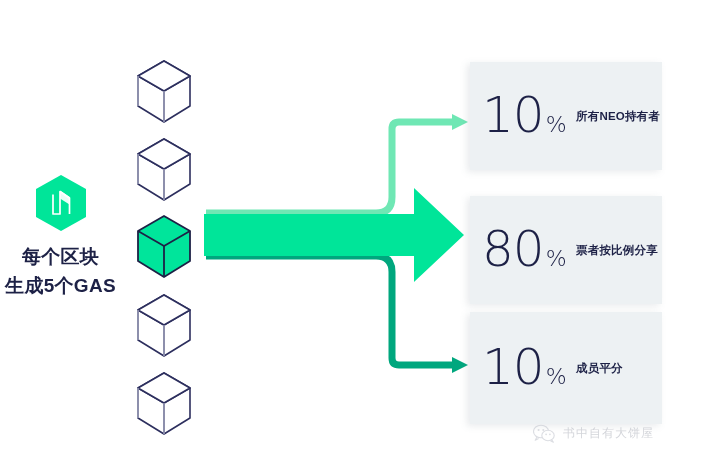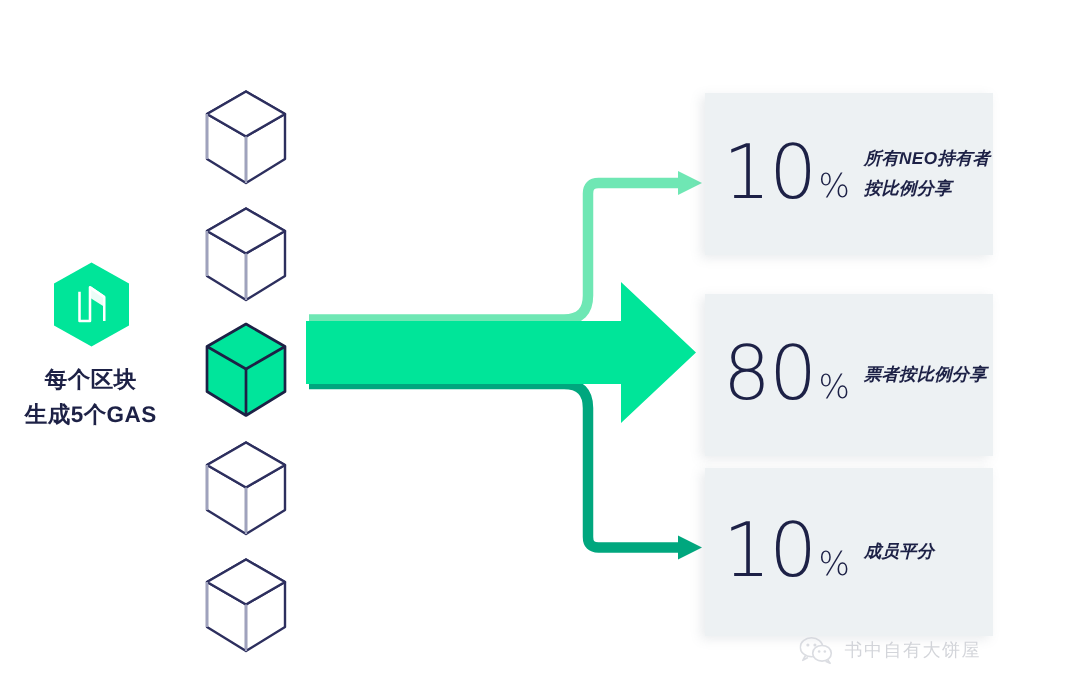--- a/index.html
+++ b/index.html
@@ -33,21 +33,21 @@
     margin: 0 auto;
   }
   .neo-hex svg { display: block; }
 
   #block-label {
     margin-top: 10px;
     line-height: 1.55;
   }
   #block-label .ln {
     display: block;
-    font-size: 15px;
+    font-size: 19px;
     font-weight: bold;
     color: #1d2146;
     letter-spacing: 0.3px;
   }
 
   
   #cubes-column {
     position: absolute;
     left: 126px;
     top: 58px;
@@ -116,21 +116,20 @@
     line-height: 1.75;
     padding-left: 2px;
   }
   .panel-desc .ln {
     display: block;
     font-size: 11.5px;
     font-weight: bold;
     color: #1d2146;
     letter-spacing: 0.2px;
     white-space: nowrap;
-    font-style: italic;
   }
 
   
   #watermark {
     position: absolute;
     left: 533px;
     top: 424px;
     display: flex;
     align-items: center;
     gap: 8px;
@@ -273,21 +272,20 @@
     </svg>
   </div>
 
   <div class="panel" id="panel-1">
     <div class="pct-wrap">
       <span class="pct-num">10</span>
       <span class="pct-sign">%</span>
     </div>
     <div class="panel-desc">
       <span class="ln">所有NEO持有者</span>
-      <span class="ln">按比例分享</span>
     </div>
   </div>
 
   <div class="panel" id="panel-2">
     <div class="pct-wrap">
       <span class="pct-num">80</span>
       <span class="pct-sign">%</span>
     </div>
     <div class="panel-desc">
       <span class="ln">票者按比例分享</span>

